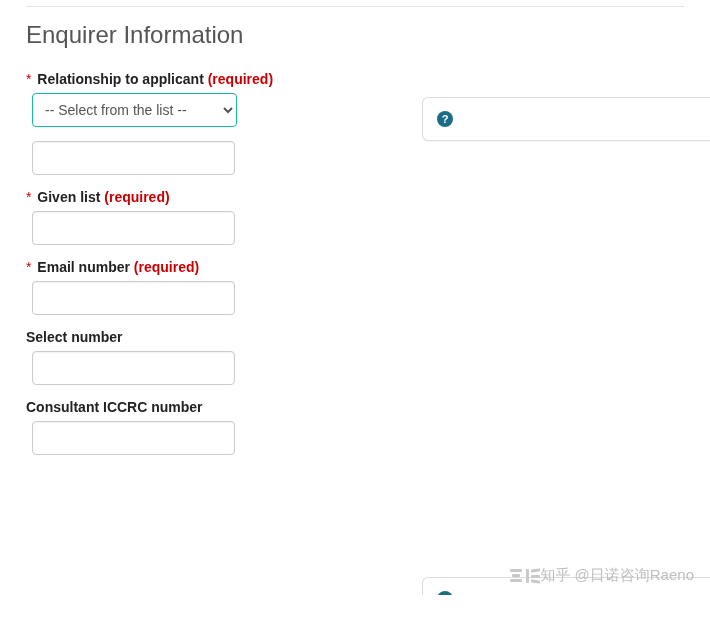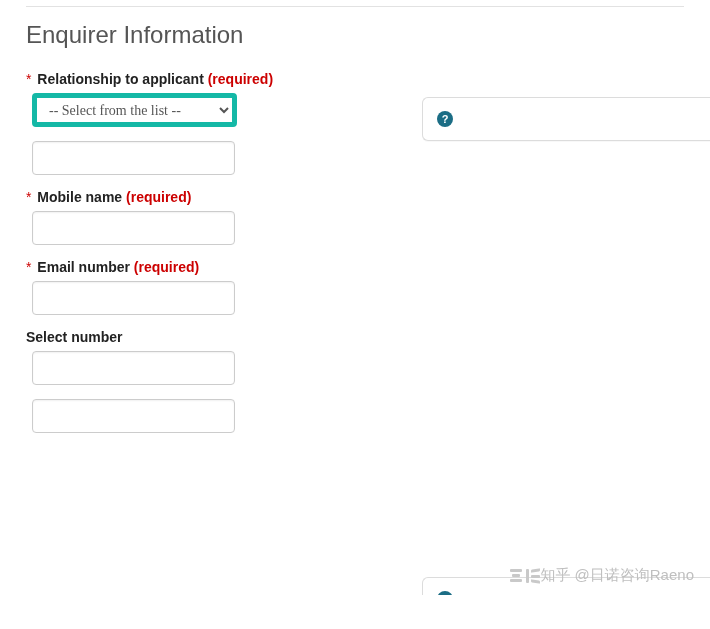--- a/index.html
+++ b/index.html
@@ -46,27 +46,26 @@
   .req-text {
     color: #c00;
     font-weight: 700;
   }
   .control-wrap {
     padding-left: 6px;
   }
   select.form-select {
     width: 205px;
     height: 34px;
-    border: 5px solid #14b8a6;
+    border: 1px solid #14b8a6;
     border-radius: 4px;
     background: #fff;
     padding: 0 8px;
     font-size: 14px;
     color: #555;
-    font-family: Liberation Serif, serif;
   }
   input.form-input {
     width: 185px;
     height: 32px;
     border: 1px solid #ccc;
     border-radius: 4px;
     padding: 0 8px;
     font-size: 14px;
     box-shadow: inset 0 1px 2px rgba(0,0,0,0.06);
   }
@@ -155,21 +154,21 @@
 
   <div class="form-row">
     <div class="control-wrap">
       <input type="text" class="form-input" value="" style="">
     </div>
   </div>
 
   <div class="form-row">
     <div class="label-line">
       <span class="req-star">*</span>
-      <span>Mobile name</span>
+      <span>Given list</span>
       <span class="req-text">(required)</span>
     </div>
     <div class="control-wrap">
       <input type="text" class="form-input" value="" style="">
     </div>
   </div>
 
   <div class="form-row">
     <div class="label-line">
       <span class="req-star">*</span>
@@ -185,20 +184,23 @@
   <div class="form-row">
     <div class="label-line">
       <span>Select number</span>
     </div>
     <div class="control-wrap">
       <input type="text" class="form-input" value="" style="">
     </div>
   </div>
 
   <div class="form-row">
+    <div class="label-line">
+      <span>Consultant ICCRC number</span>
+    </div>
     <div class="control-wrap">
       <input type="text" class="form-input" value="" style="">
     </div>
   </div>
 
   <div class="help-panel top">
     <span class="help-icon">?</span>
   </div>
   <div class="help-panel bottom">
     <span class="help-icon">?</span>

